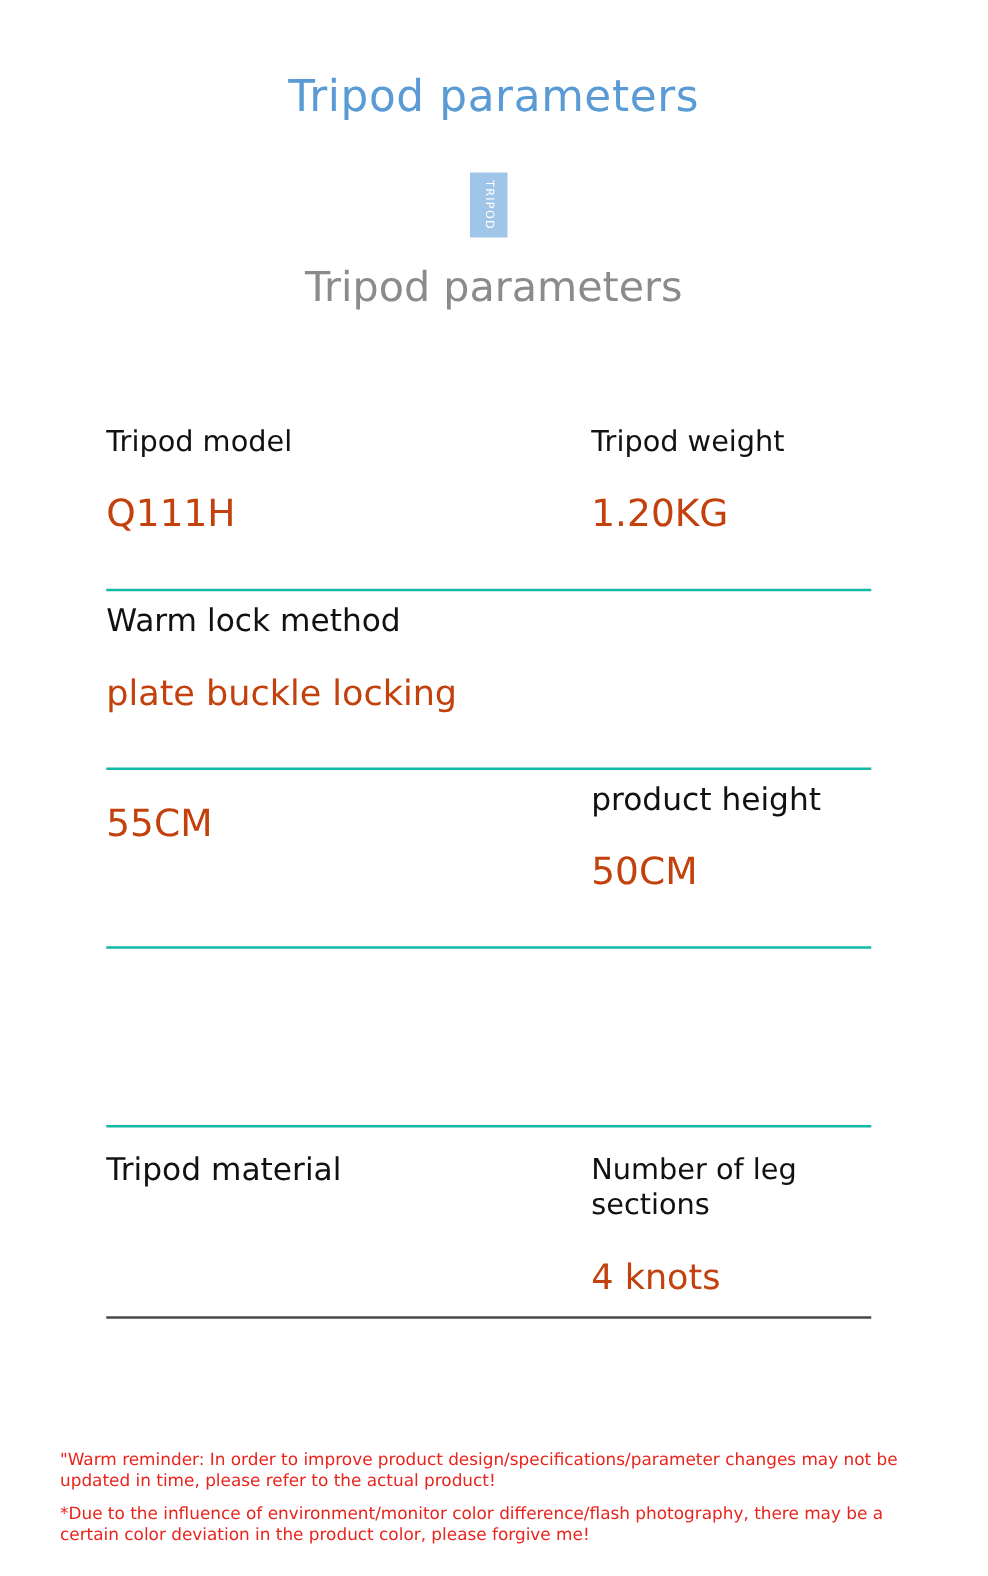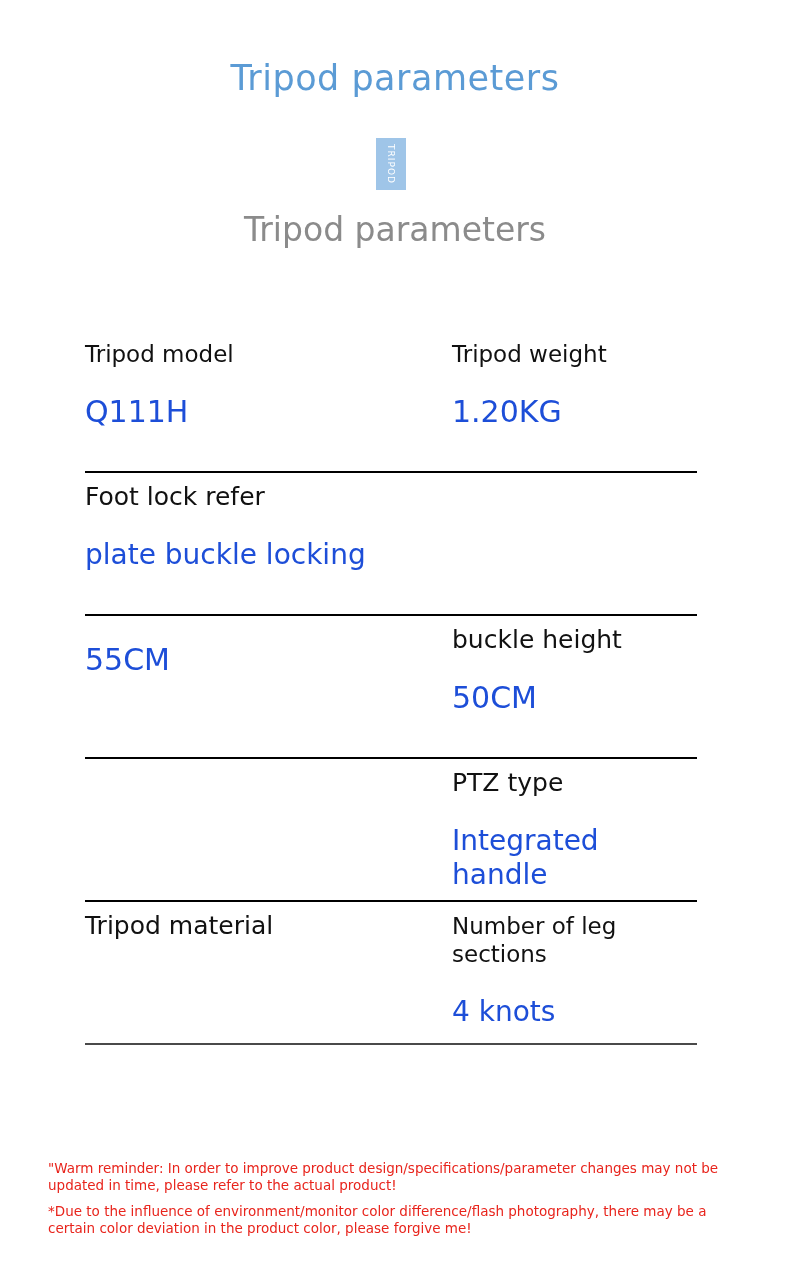--- a/index.html
+++ b/index.html
@@ -65,46 +65,47 @@
 
   .table {
     position: absolute;
     top: 330px;
     left: 85px;
     width: 612px;
   }
 
   .row {
     position: relative;
-    border-bottom: 2px solid #000000;
+    border-bottom: 2px solid #14b8a6;
     height: 143px;
     box-sizing: border-box;
   }
   .row.last {
     border-bottom: 2px solid #4a4a4a;
+    margin-top: 10px;
   }
 
   .cell {
     position: absolute;
     top: 0;
   }
   .cell-left { left: 0; width: 355px; }
-  .cell-right { left: 367px; width: 250px; }
+  .cell-right { left: 388px; width: 250px; }
 
   .label {
     color: #111111;
     font-size: 23px;
     line-height: 28px;
     margin-top: 12px;
   }
   .label.small { font-size: 21px; }
   .label.big { font-size: 25px; }
 
   .value {
-    color: #1d4ed8;
+    color: #c2410c;
     font-size: 30px;
     line-height: 34px;
     margin-top: 27px;
   }
   .value.med { font-size: 28px; }
 
   .row-2col .label { margin-top: 10px; }
 
   .notes {
     position: absolute;
@@ -138,40 +139,36 @@
         <div class="value">Q111H</div>
       </div>
       <div class="cell cell-right">
         <div class="label">Tripod weight</div>
         <div class="value">1.20KG</div>
       </div>
     </div>
 
     <div class="row row-2col">
       <div class="cell cell-left">
-        <div class="label big">Foot lock refer</div>
+        <div class="label big">Warm lock method</div>
         <div class="value med">plate buckle locking</div>
       </div>
     </div>
 
     <div class="row row-2col">
       <div class="cell cell-left">
         <div class="value">55CM</div>
       </div>
       <div class="cell cell-right">
-        <div class="label big">buckle height</div>
+        <div class="label big">product height</div>
         <div class="value">50CM</div>
       </div>
     </div>
 
     <div class="row row-2col">
-      <div class="cell cell-right">
-        <div class="label big">PTZ type</div>
-        <div class="value med">Integrated handle</div>
-      </div>
     </div>
 
     <div class="row row-2col last">
       <div class="cell cell-left">
         <div class="label big">Tripod material</div>
       </div>
       <div class="cell cell-right">
         <div class="label">Number of leg sections</div>
         <div class="value med">4 knots</div>
       </div>

